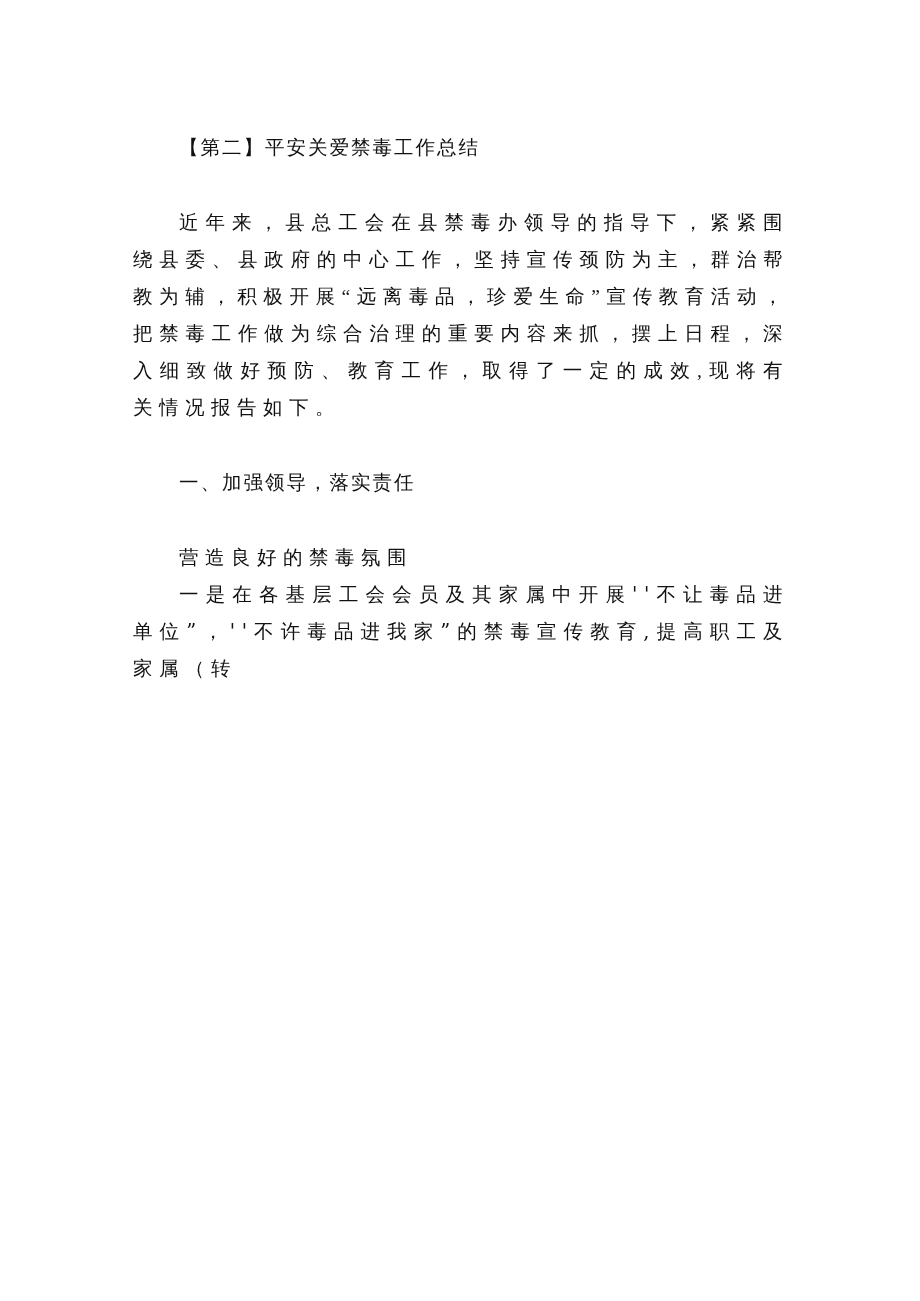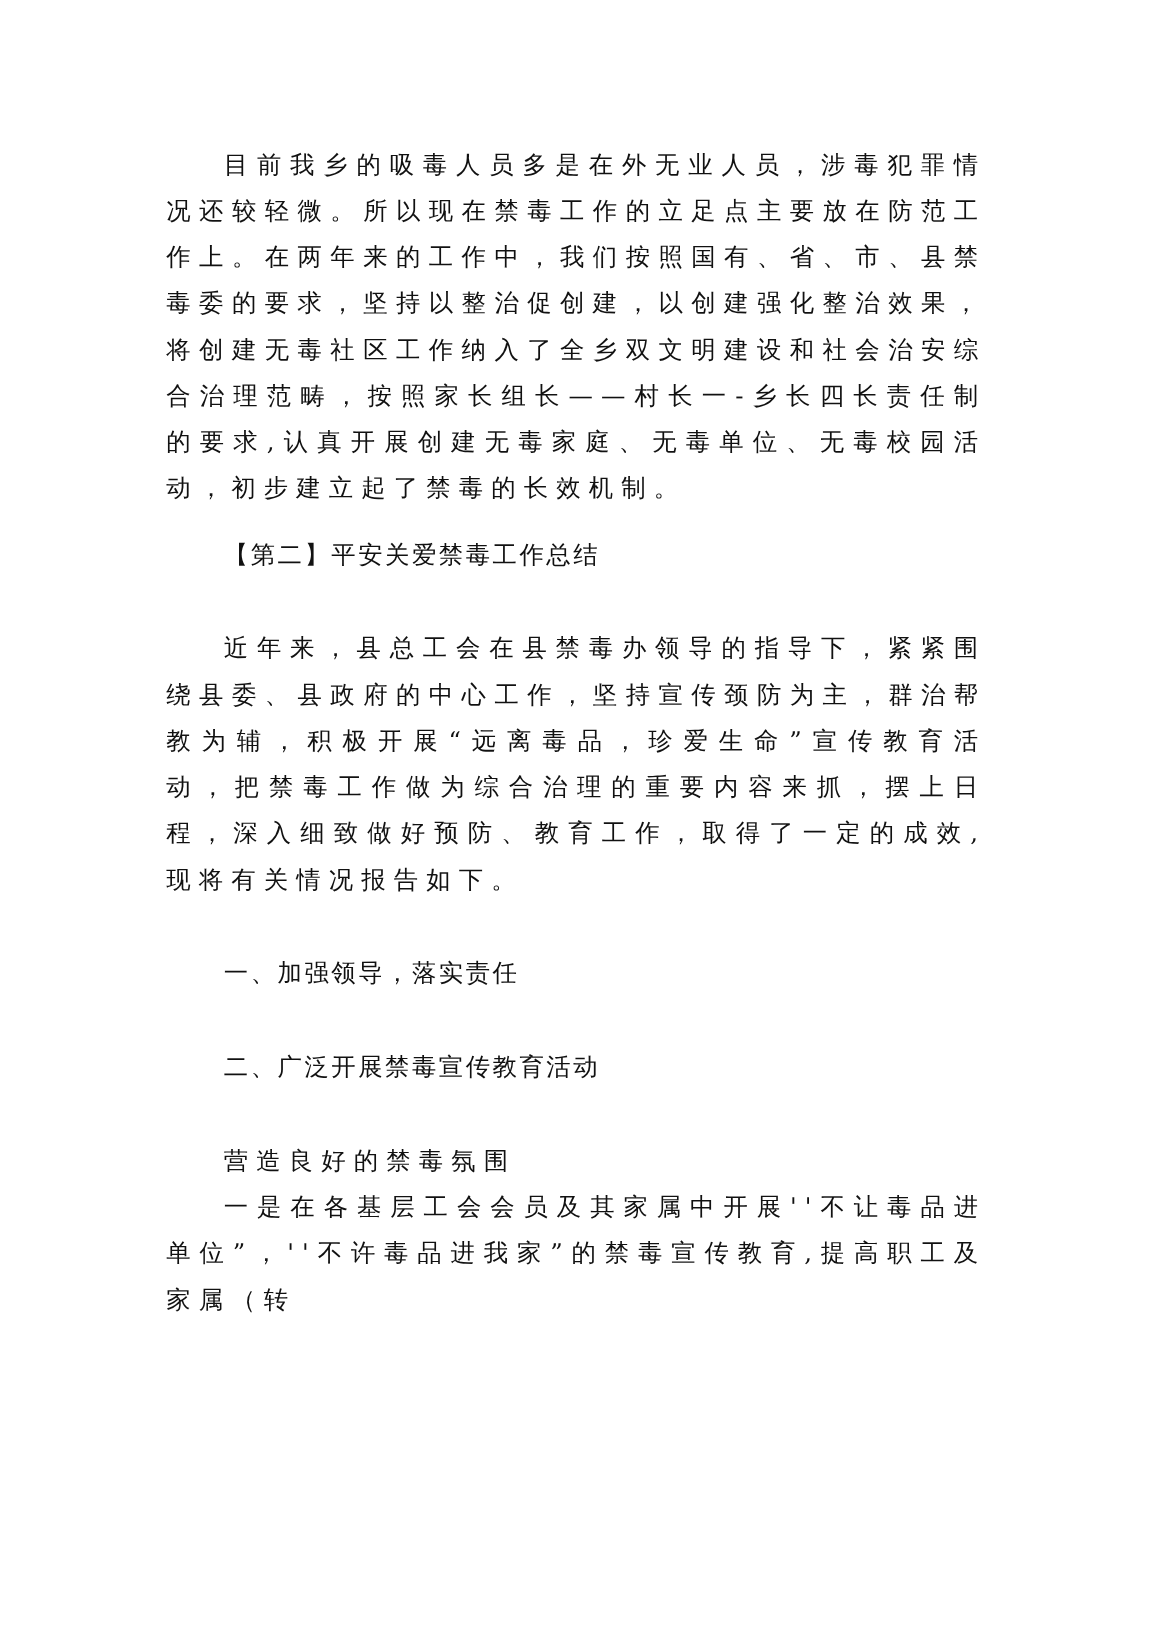--- a/index.html
+++ b/index.html
@@ -28,34 +28,32 @@
       text-align: justify;
       text-align-last: left;
       margin: 0;
       word-break: break-all;
       white-space: normal;
     }
     .indent { text-indent: 46px; }
     .heading-indent { padding-left: 46px; letter-spacing: 2px; }
     .sub-indent { padding-left: 46px; }
     .gap-s { margin-top: 16px; }
-    .gap-l { margin-top: 38px; }
+    .gap-l { margin-top: 38px; font-family: Liberation Serif, serif; }
   </style>
 </head>
 <body>
 
 <div class="page">
-  <p class="p indent">目前我乡的吸毒人员多是在外无业人员，涉毒犯罪情况还较轻微。所以现在禁毒工作的立足点主要放在防范工作上。在两年来的工作中，我们按照国有、省、市、县禁毒委的要求，坚持以整治促创建，以创建强化整治效果，将创建无毒社区工作纳入了全乡双文明建设和社会治安综合治理范畴，按照家长组长——村长一-乡长四长责任制的要求,认真开展创建无毒家庭、无毒单位、无毒校园活动，初步建立起了禁毒的长效机制。</p>
 
   <p class="p heading-indent gap-s">【第二】平安关爱禁毒工作总结</p>
 
   <p class="p indent gap-l">近年来，县总工会在县禁毒办领导的指导下，紧紧围绕县委、县政府的中心工作，坚持宣传颈防为主，群治帮教为辅，积极开展“远离毒品，珍爱生命”宣传教育活动，把禁毒工作做为综合治理的重要内容来抓，摆上日程，深入细致做好预防、教育工作，取得了一定的成效,现将有关情况报告如下。</p>
 
   <p class="p heading-indent gap-l">一、加强领导，落实责任</p>
 
 
-  <p class="p heading-indent gap-l">二、广泛开展禁毒宣传教育活动</p>
 
   <p class="p sub-indent gap-l">营造良好的禁毒氛围</p>
 
   <p class="p indent">一是在各基层工会会员及其家属中开展''不让毒品进单位”，''不许毒品进我家”的禁毒宣传教育,提高职工及家属（转</p>
 
 </div>
 
 </body></html>

